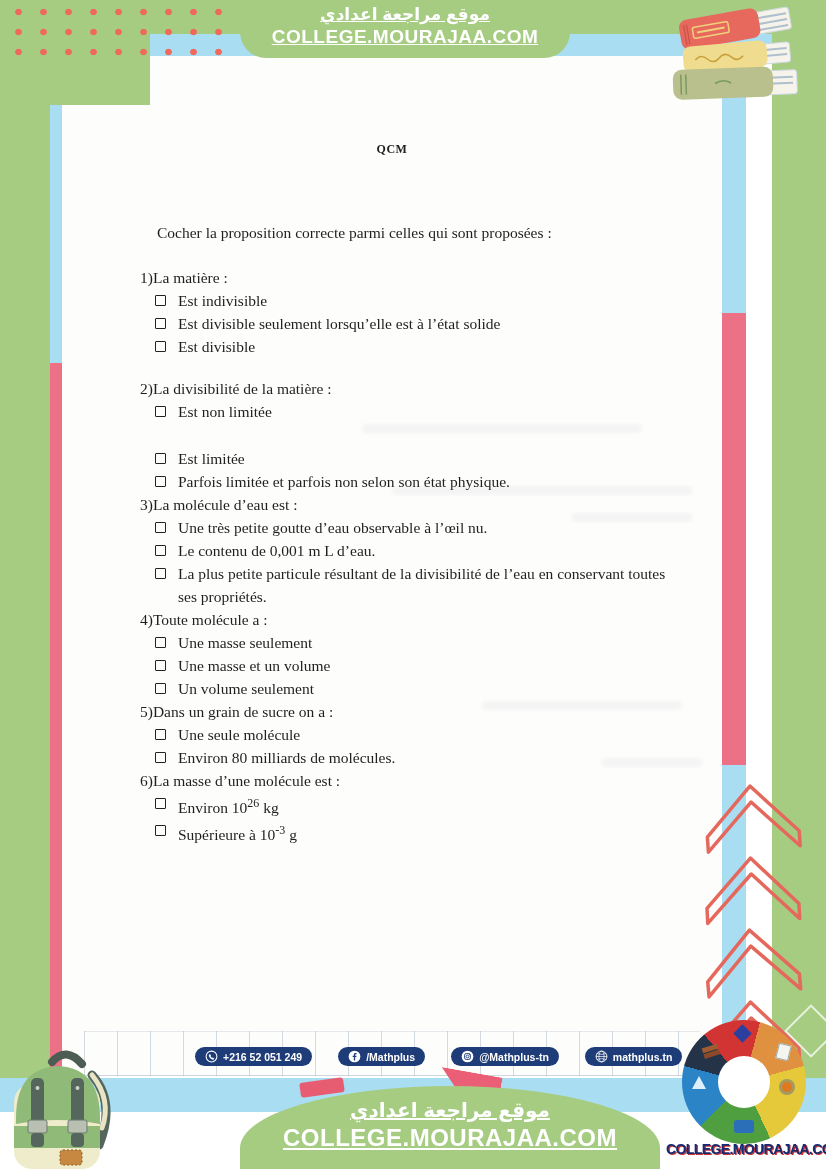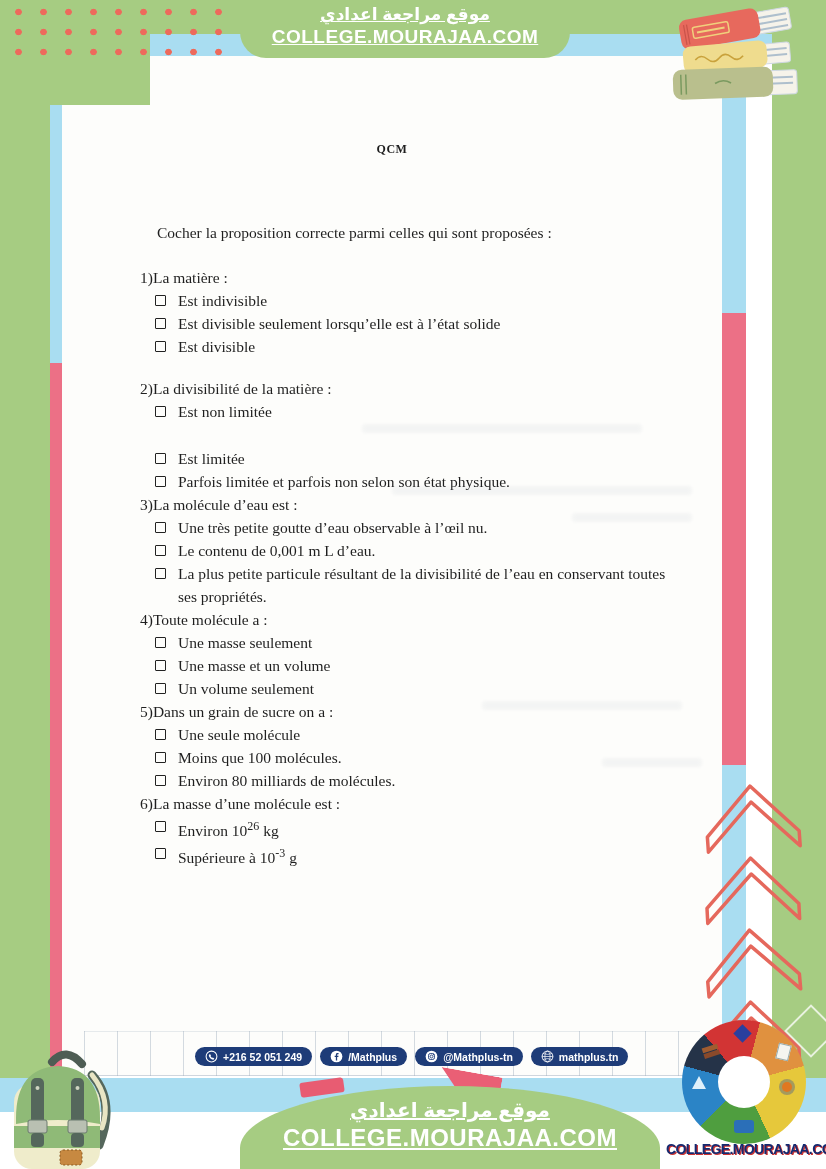--- a/index.html
+++ b/index.html
@@ -46,21 +46,21 @@
   #q2{margin-top:19px;}
   #q2 .opt:nth-child(3){margin-top:24px;}
 
   .ghost{background:#6b7b8c;opacity:.06;filter:blur(1.5px);border-radius:4px;height:9px;}
 
   .scan-grid{left:22px;top:975px;width:616px;height:43px;
              background:repeating-linear-gradient(90deg,rgba(160,175,190,.45) 0 1px,rgba(0,0,0,0) 1px 33px);
              border-bottom:1px solid rgba(160,175,190,.5);border-top:1px solid rgba(160,175,190,.25);}
 
   
-  .badges{left:133px;top:991px;display:flex;gap:8px;z-index:3;
+  .badges{left:133px;top:991px;display:flex;gap:26px;z-index:3;
           font-family:"Liberation Sans","DejaVu Sans",sans-serif;}
   .badge{background:#1e3c78;color:#fff;height:19px;border-radius:11px;display:flex;
          align-items:center;gap:5px;padding:0 10px;font-size:10.5px;font-weight:bold;
          white-space:nowrap;cursor:pointer;}
   .badge svg{width:13px;height:13px;flex:none;}
 
   
   .chevrons{left:698px;top:776px;z-index:3;}
 
   
@@ -215,24 +215,20 @@
             <span class="box"></span>
             <span class="opt-text">Un volume seulement</span>
           </div>
         </div>
 
   <div class="question" id="q5">
     <div class="q-label">5)Dans un grain de sucre on a :</div>
   <div class="opt">
             <span class="box"></span>
             <span class="opt-text">Une seule molécule</span>
-          </div>
-          <div class="opt">
-            <span class="box"></span>
-            <span class="opt-text">Moins que 100 molécules.</span>
           </div>
           <div class="opt">
             <span class="box"></span>
             <span class="opt-text">Environ 80 milliards de molécules.</span>
           </div>
         </div>
 
   <div class="question" id="q6">
     <div class="q-label">6)La masse d’une molécule est :</div>
   <div class="opt">

